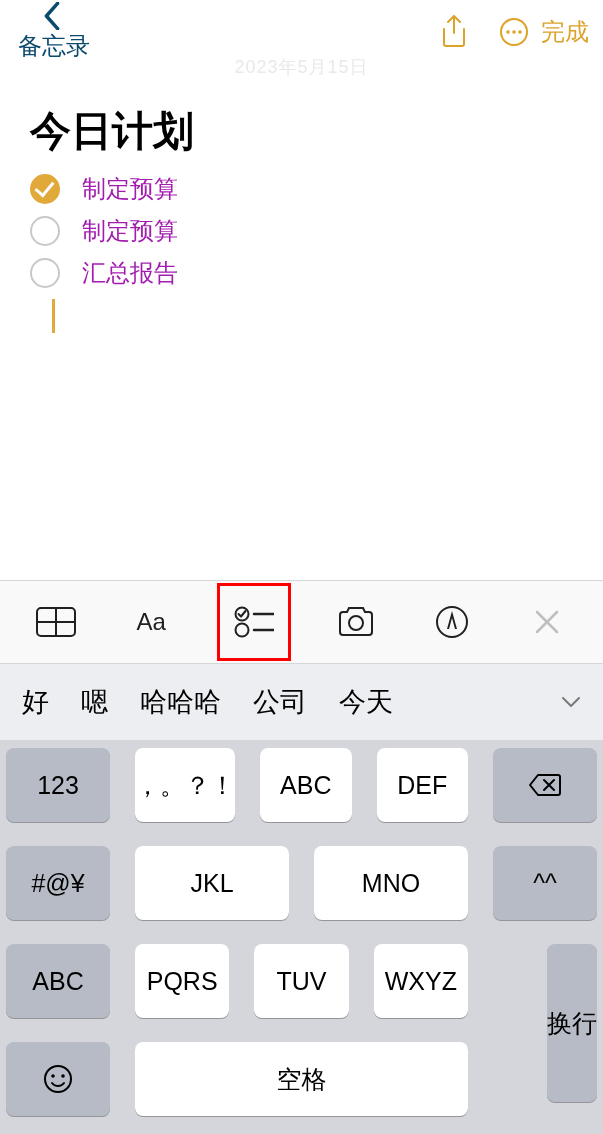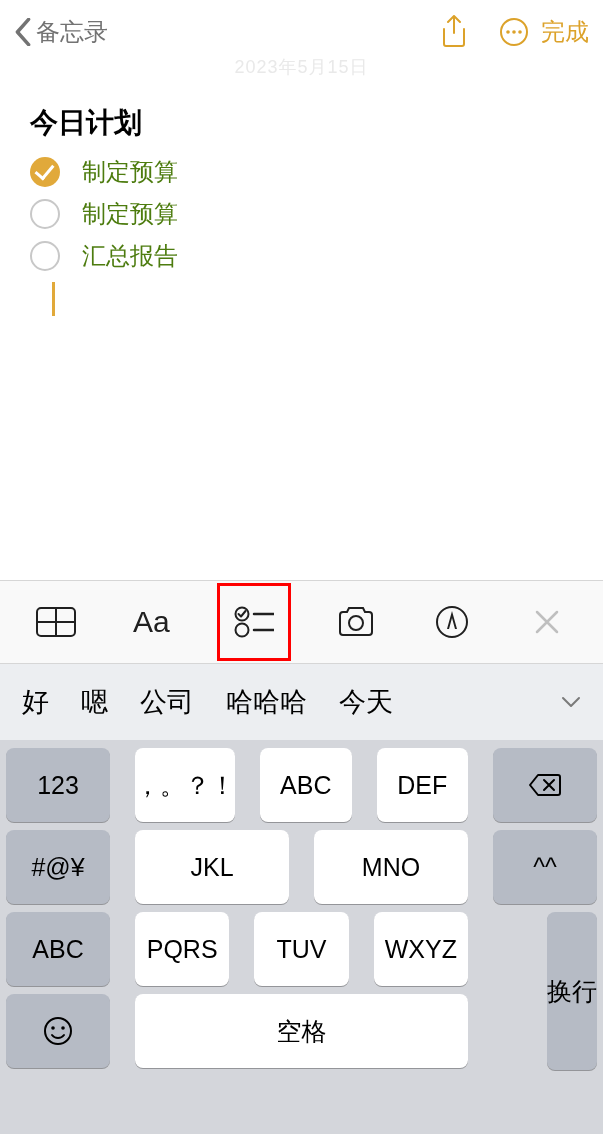--- a/index.html
+++ b/index.html
@@ -1,52 +1,52 @@
 <!DOCTYPE html>
 <html><head>
   <meta charset="utf-8">
   <style>
     * { margin:0; padding:0; box-sizing:border-box; font-family:-apple-system,BlinkMacSystemFont,"PingFang SC",sans-serif; -webkit-font-smoothing:antialiased; }
     body { width:603px; height:1134px; background:#fff; position:relative; overflow:hidden; }
 
     
     .nav { height:64px; display:flex; align-items:center; padding:0 14px; }
-    .back { display:flex; align-items:center; color:#737373; font-size:24px; }
+    .back { display:flex; align-items:center; color:#0c4a6e; font-size:24px;flex-direction:column; }
     .back svg { width:18px; height:28px; }
     .spacer { flex:1; }
     .nav-icon { width:38px; height:38px; display:flex; align-items:center; justify-content:center; margin-left:22px; color:#dca22a; }
     .done { color:#dca22a; font-size:24px; margin-left:8px; }
 
     .timestamp { position:absolute; top:55px; left:0; right:0; text-align:center; color:#e9e9e9; font-size:18px; letter-spacing:1px; }
 
     
     .note { padding:18px 30px 0 30px; }
-    .title { font-size:28px; font-weight:700; margin:22px 0 14px 0; }
+    .title { font-size:41px; font-weight:700; margin:22px 0 14px 0; }
     .item { display:flex; align-items:center; margin:10px 0; }
     .circ { width:30px; height:30px; border-radius:50%; border:2px solid #c8c8c8; margin-right:22px; flex:0 0 30px; }
     .circ.checked { border:none; background:#e1a93a; position:relative; }
     .circ.checked:after { content:""; position:absolute; left:9px; top:4px; width:8px; height:15px; border-right:3px solid #fff; border-bottom:3px solid #fff; transform:rotate(40deg); }
-    .it-text { font-size:24px; color:#4d7c0f; }
+    .it-text { font-size:24px; color:#a21caf; }
     .cursor { width:3px; height:34px; background:#e1a93a; margin-left:22px; margin-top:6px; }
 
     
     .fmt { position:absolute; top:580px; left:0; right:0; height:84px; background:#f9f9f9; border-top:1px solid #d6d6d6; border-bottom:1px solid #d6d6d6; display:flex; align-items:center; justify-content:space-around; padding:0 8px; }
     .fmt-btn { width:60px; height:60px; display:flex; align-items:center; justify-content:center; color:#202020; }
     .fmt-btn.dis { color:#bfbfbf; }
-    .Aa { font-size:30px; font-weight:400; }
+    .Aa { font-size:24px; font-weight:400; }
     .red-box { border:3px solid #ff0000; padding:6px 4px; }
 
     
     .kb { position:absolute; top:664px; left:0; right:0; bottom:0; background:#d4d6db; }
     .cand { height:76px; background:#eceef1; display:flex; align-items:center; padding:0 6px; position:relative; }
     .cand span { font-size:27px; color:#000; padding:0 16px; white-space:nowrap; }
     .cand .exp { position:absolute; right:6px; top:0; bottom:0; width:52px; display:flex; align-items:center; justify-content:center; background:linear-gradient(90deg,rgba(236,238,241,0),#eceef1 30%); }
 
     .rows { padding:8px 6px 6px 6px; }
-    .row { display:flex; gap:25px; margin-bottom:8px; }
+    .row { display:flex; gap:25px; margin-bottom:24px; }
     .key { background:#fff; border-radius:8px; box-shadow:0 1px 0 rgba(0,0,0,.3); display:flex; align-items:center; justify-content:center; font-size:25px; color:#000; height:74px; }
     .key.grey { background:#b6bbc5; }
     .w1 { flex:0 0 104px; }
     .w2 { flex:1; }
     .enter { flex:0 0 104px; height:158px; }
     .emoji-key { font-size:30px; }
     .space { flex:1;text-align:center; }
   </style>
 </head>
 <body>
@@ -131,22 +131,22 @@
     <svg width="26" height="26" viewBox="0 0 26 26">
         <path d="M3 3l20 20M23 3L3 23" stroke="currentColor" stroke-width="2.5" stroke-linecap="round"></path>
       </svg>
   </div>
 </div>
 
 <div class="kb">
   <div class="cand">
     <span>好</span>
     <span>嗯</span>
+    <span>哈哈哈</span>
     <span>公司</span>
-    <span>哈哈哈</span>
     <span>今天</span>
     <div class="exp">
       <svg width="20" height="12" viewBox="0 0 20 12">
           <path d="M2 2l8 8 8-8" stroke="#7a7a7a" stroke-width="2" fill="none" stroke-linecap="round" stroke-linejoin="round"></path>
         </svg>
     </div>
   </div>
 
   <div class="rows">
     <div class="row">

